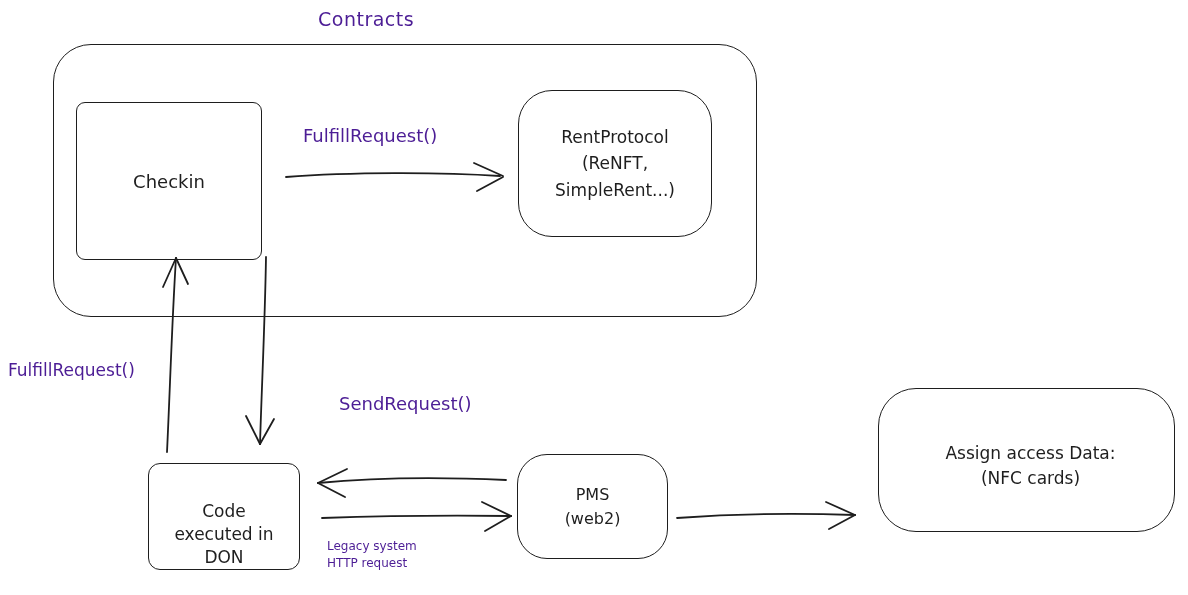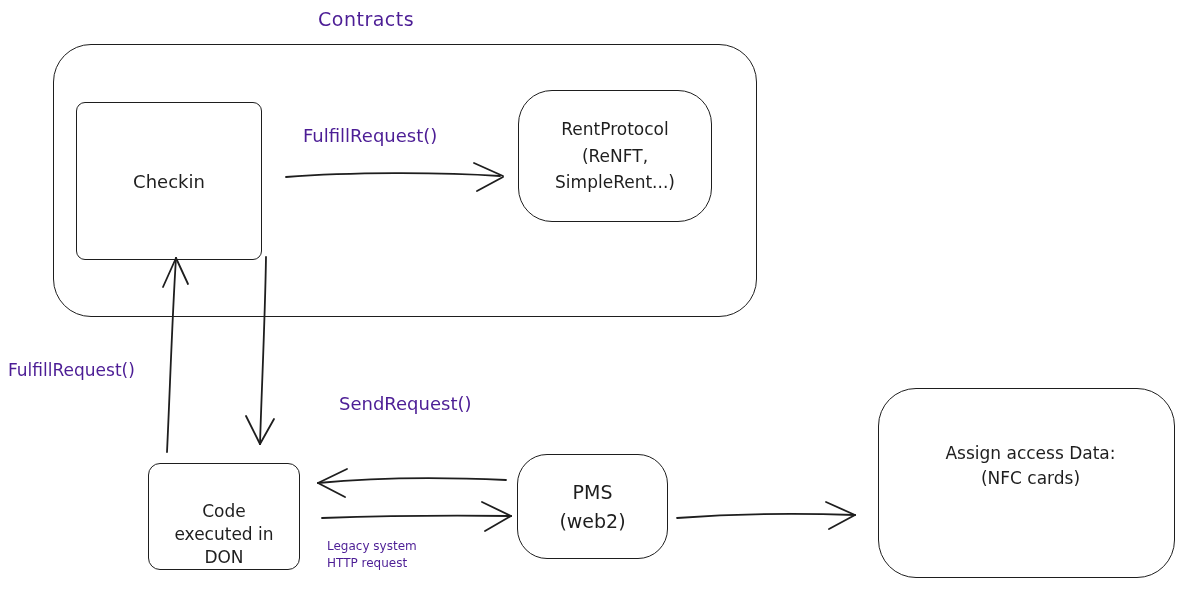--- a/index.html
+++ b/index.html
@@ -50,24 +50,24 @@
     stroke-linecap: round;
     stroke-linejoin: round;
   }
 
   
   .contracts-box { left: 53px; top: 44px; width: 704px; height: 273px; border-radius: 38px; }
   .contracts-title { left: 318px; top: 8px; font-size: 19px; letter-spacing: 0.5px; }
 
   
   .checkin-box { left: 76px; top: 102px; width: 186px; height: 158px; border-radius: 9px; font-size: 18px; }
-  .rentprotocol-box { left: 518px; top: 90px; width: 194px; height: 132px; border-radius: 34px; font-size: 17px; line-height: 1.55; }
+  .rentprotocol-box { left: 518px; top: 90px; width: 194px; height: 147px; border-radius: 34px; font-size: 17px; line-height: 1.55; }
   .code-box { left: 148px; top: 463px; width: 152px; height: 107px; border-radius: 12px; font-size: 17px; line-height: 1.35; align-items: flex-end; }
-  .pms-box { left: 517px; top: 454px; width: 151px; height: 105px; border-radius: 30px; font-size: 19px; line-height: 1.5; }
-  .assign-box { left: 878px; top: 388px; width: 297px; height: 190px; border-radius: 38px; font-size: 17px; line-height: 1.45; align-items: flex-start; padding-top: 52px; padding-left: 8px; }
+  .pms-box { left: 517px; top: 454px; width: 151px; height: 105px; border-radius: 30px; font-size: 16px; line-height: 1.5; }
+  .assign-box { left: 878px; top: 388px; width: 297px; height: 144px; border-radius: 38px; font-size: 17px; line-height: 1.45; align-items: flex-start; padding-top: 52px; padding-left: 8px; }
 
   
   .lbl-getrent { left: 303px; top: 125px; font-size: 18px; }
   .lbl-fulfill { left: 8px; top: 360px; font-size: 17px; }
   .lbl-send { left: 339px; top: 377px; font-size: 18px; margin-top: 16px; }
   .lbl-legacy { left: 327px; top: 538px; font-size: 12px; line-height: 1.45; }
 </style>
 </head>
 <body>
 

